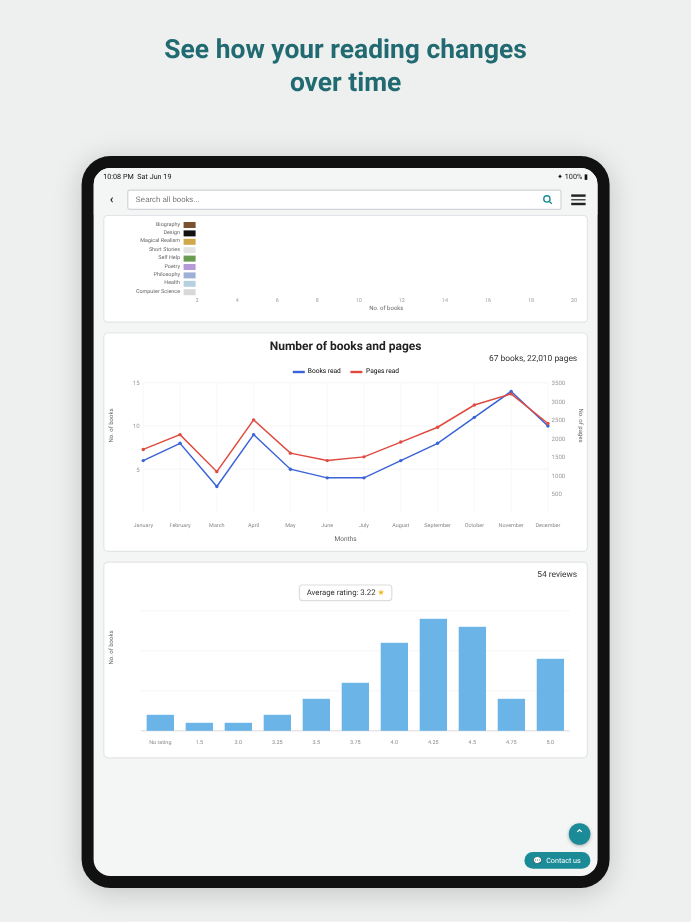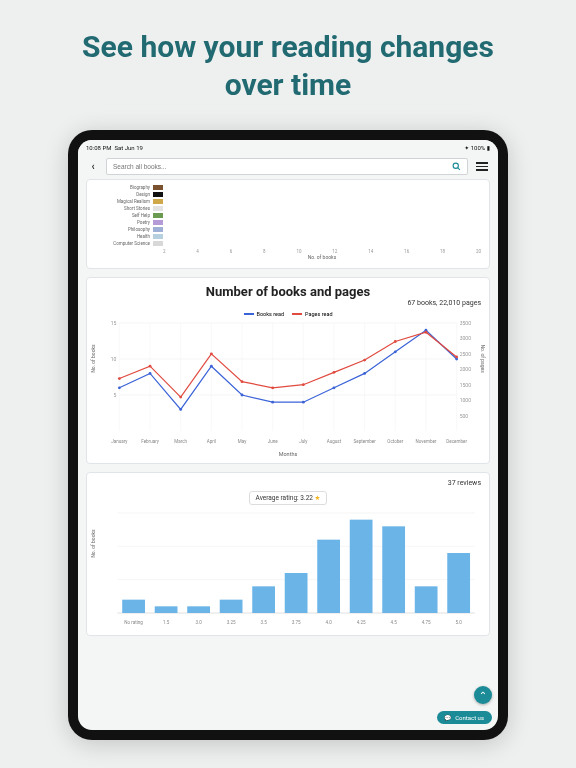--- a/index.html
+++ b/index.html
@@ -6,21 +6,21 @@
   body {
     font-family: -apple-system, "Segoe UI", Roboto, sans-serif;
     background: #eef0f0;
     width: 576px;
     height: 768px;
     overflow: hidden;
     position: relative;
   }
   .hero-title {
     text-align: center;
-    font-size: 30px;
+    font-size: 22px;
     font-weight: 700;
     color: #226a72;
     padding: 28px 40px 12px;
     line-height: 1.25;
   }
   .tablet {
     position: absolute;
     left: 68px;
     top: 130px;
     width: 440px;
@@ -100,21 +100,21 @@
   }
   .card {
     background: #fff;
     border: 0.5px solid #e2e5e7;
     border-radius: 4px;
     margin-bottom: 8px;
     padding: 6px 8px;
   }
   .card-title {
     text-align: center;
-    font-size: 13px;
+    font-size: 10px;
     font-weight: 700;
     color: #222;
   }
   .card-sub {
     text-align: right;
     font-size: 7px;
     color: #333;
     margin-bottom: 4px;
   }
   .avg-pill {
@@ -391,21 +391,21 @@
               <circle cx="295.6363636363636" cy="22.514285714285705" r="1.4" fill="#e04a3f"></circle>
               <circle cx="325.8181818181818" cy="13.257142857142867" r="1.4" fill="#e04a3f"></circle>
               <circle cx="356" cy="37.942857142857136" r="1.4" fill="#e04a3f"></circle>
             </svg>
           <div class="axis-label-right">No. of pages</div>
         </div>
         <div class="axis-label-bottom">Months</div>
       </div>
 
       <div class="card">
-        <div class="card-sub">37 reviews</div>
+        <div class="card-sub">54 reviews</div>
         <div class="avg-pill">
           <span>Average rating: 3.22</span> <span class="star">★</span>
         </div>
         <div class="ratingchart-wrap">
           <div class="axis-label-left">No. of books</div>
           <svg id="bar-svg" width="100%" height="100%" viewBox="0 0 380 120" preserveAspectRatio="none">
               <line x1="22" y1="70.66666666666667" x2="374" y2="70.66666666666667" stroke="#eee" stroke-width="0.5"></line>
               <line x1="22" y1="37.33333333333334" x2="374" y2="37.33333333333334" stroke="#eee" stroke-width="0.5"></line>
               <line x1="22" y1="4" x2="374" y2="4" stroke="#eee" stroke-width="0.5"></line>
               <line x1="22" y1="104" x2="374" y2="104" stroke="#ccc" stroke-width="0.6"></line>

